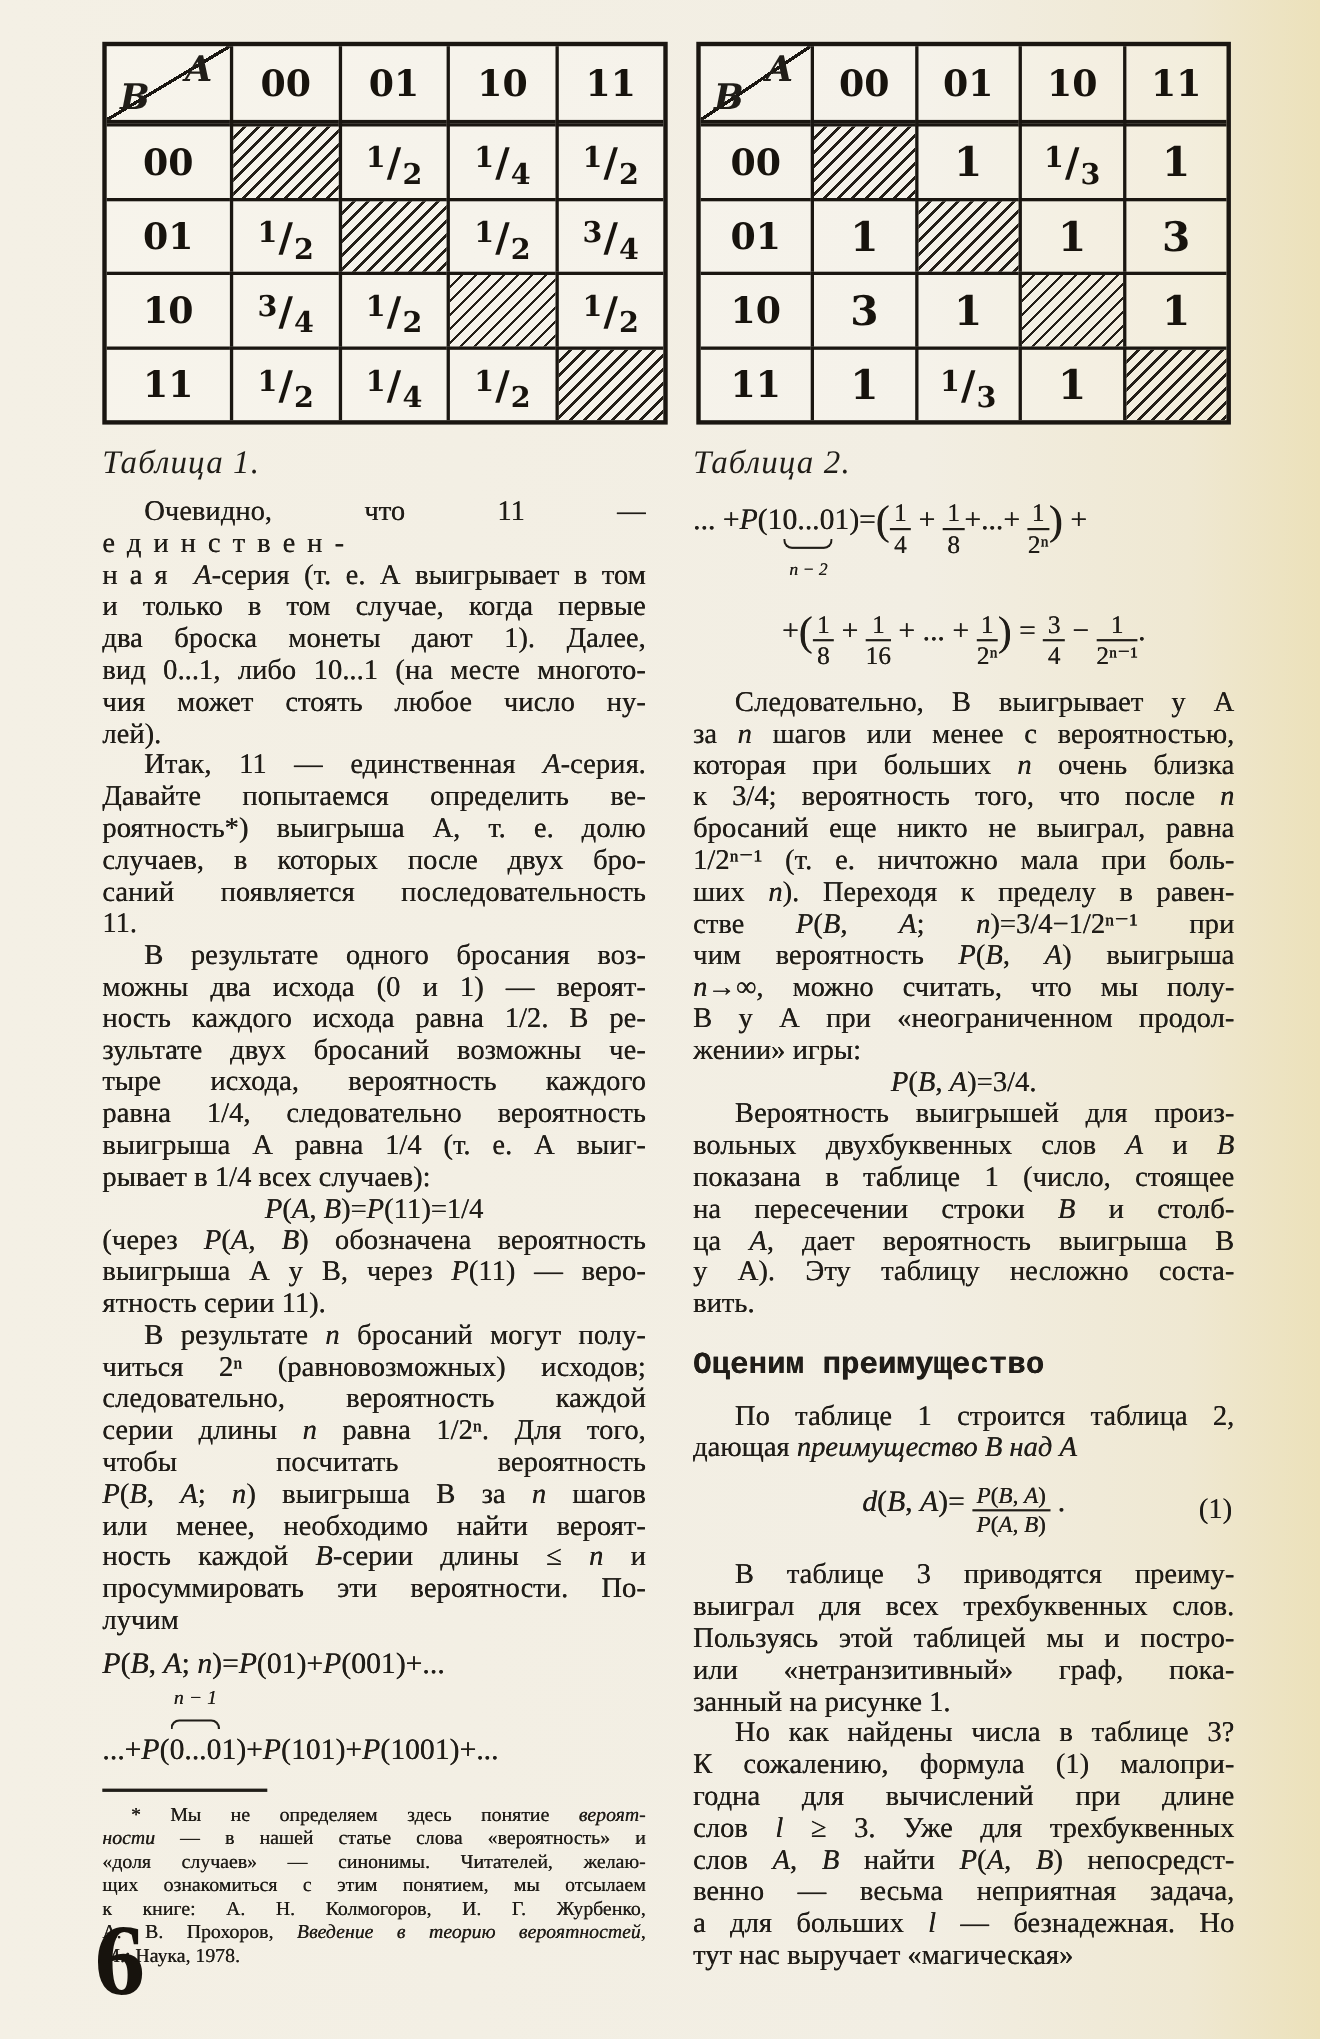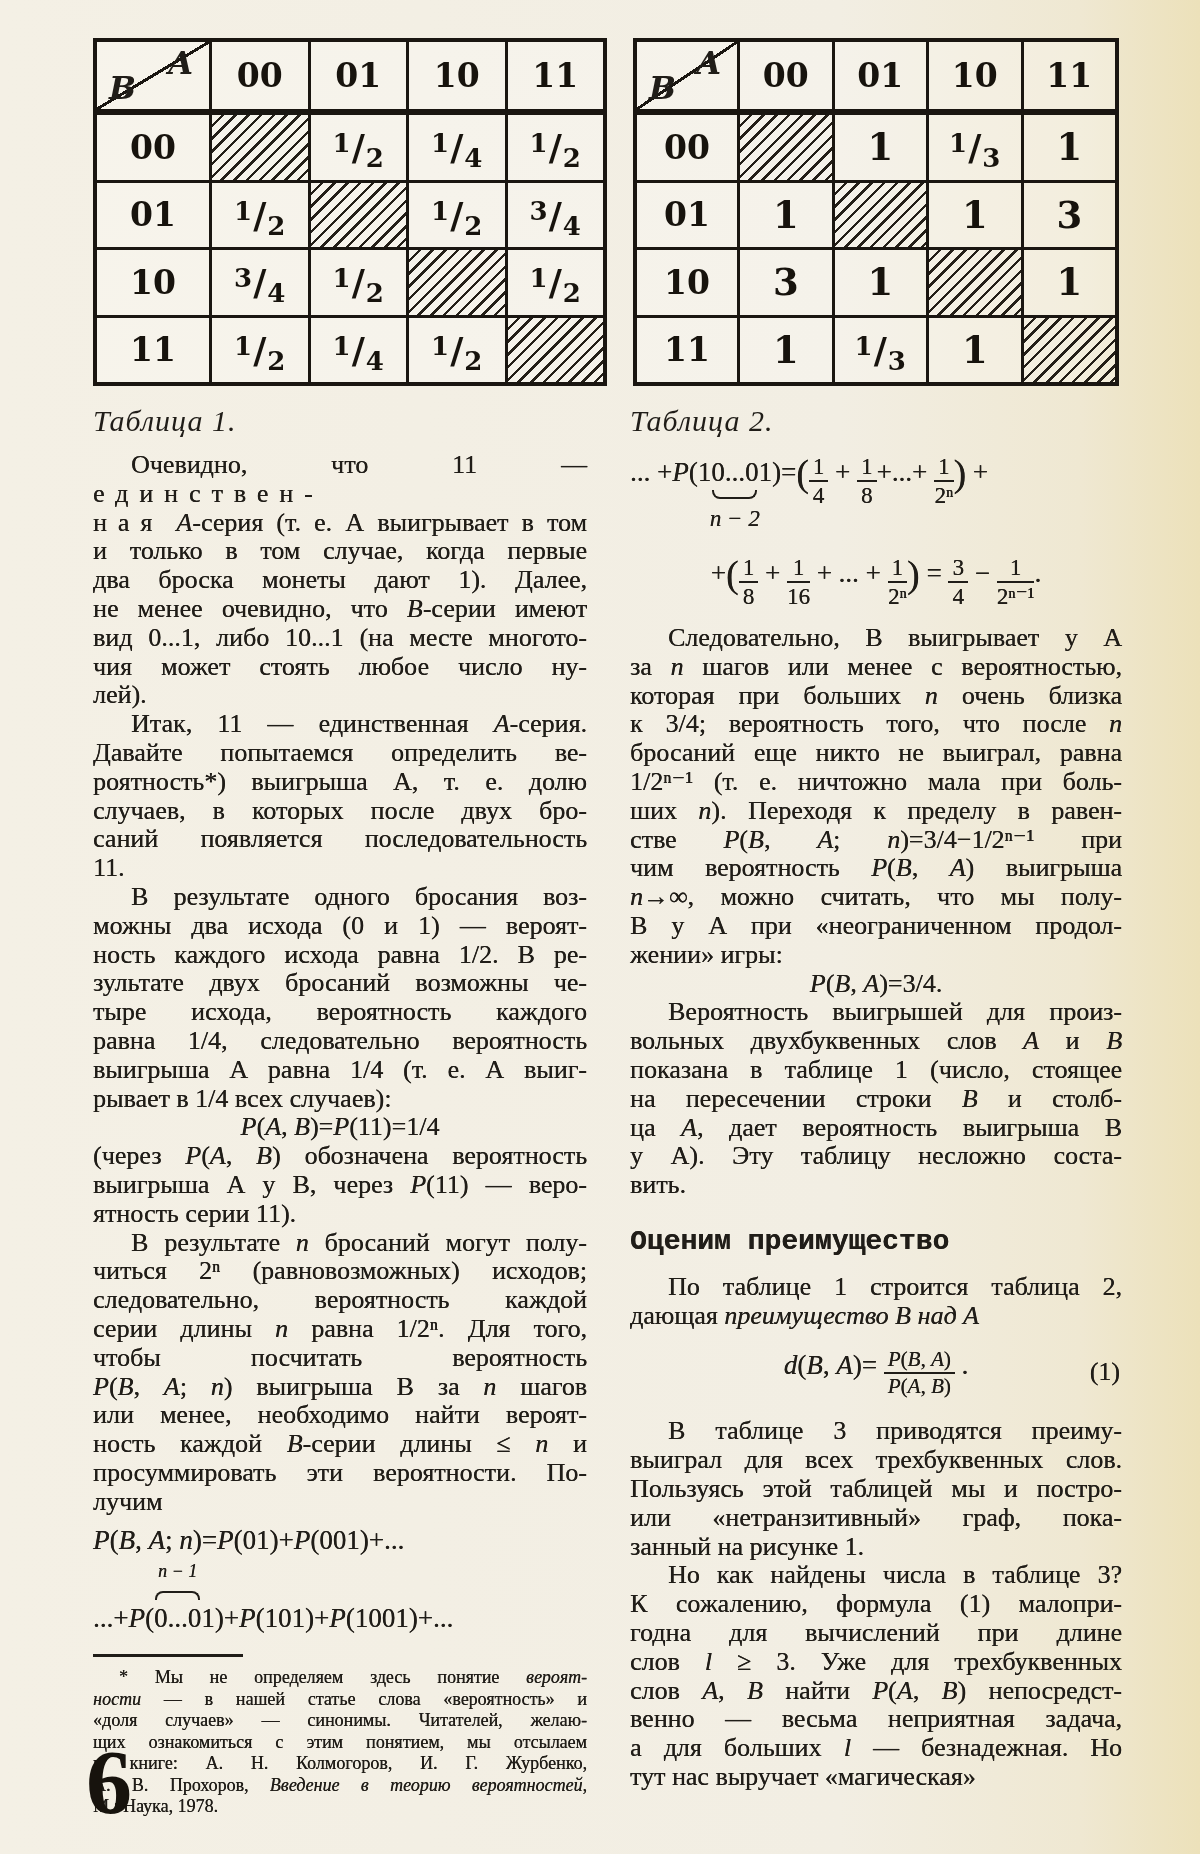--- a/index.html
+++ b/index.html
@@ -56,21 +56,21 @@
   .mblock.dfm{margin:16px 0 20px;}
   .mline{font-size:27px;line-height:36px;position:relative;text-shadow:0.25px 0 0 currentColor;}
   .mline.ctr{text-align:center;}
   .bp{font-size:1.4em;vertical-align:-0.12em;}
   .sf{display:inline-block;vertical-align:-0.95em;text-align:center;font-size:23px;line-height:1;}
   .sf .t{display:block;border-bottom:2px solid #201d18;padding:1px 4px 2px;}
   .sf .b{display:block;padding-top:2px;}
   .dfm .sf{font-size:21px;}
   .ub,.ob{display:inline-block;position:relative;}
   .ub::after{content:"";position:absolute;left:1px;right:1px;top:100%;height:7px;border:2px solid #201d18;border-top:none;border-radius:0 0 8px 8px;}
-  .ub .lbl{position:absolute;top:calc(100% + 11px);left:50%;transform:translateX(-50%);font-size:23px;font-style:italic;white-space:nowrap;text-align:center;}
+  .ub .lbl{position:absolute;top:calc(100% + 11px);left:50%;transform:translateX(-50%);font-size:16px;font-style:italic;white-space:nowrap;text-align:center;}
   .ob::before{content:"";position:absolute;left:1px;right:1px;bottom:100%;height:7px;border:2px solid #201d18;border-bottom:none;border-radius:8px 8px 0 0;}
   .ob .lbl{position:absolute;bottom:calc(100% + 11px);left:50%;transform:translateX(-50%);font-size:18px;font-style:italic;white-space:nowrap;}
   .eqno{position:absolute;right:2px;top:50%;transform:translateY(-50%);font-size:26px;}
 
   .heading{font-family:Liberation Mono, monospace;font-weight:bold;font-size:28px;margin:26px 0 16px;text-shadow:0.3px 0 0 currentColor;}
   .fnrule{width:150px;border-top:3px solid #201d18;margin:18px 0 10px;}
   .fn .ln{font-size:18px;line-height:21.5px;}
   .fn .ind{text-indent:26px;}
   .pageno{position:absolute;left:86px;top:1736px;font-size:92px;font-weight:bold;line-height:1;color:#17130d;}
 </style>
@@ -220,21 +220,20 @@
   </div>
 
 <div class="col" style="left:93px;top:392px;width:494px;">
   <div class="caption">Таблица 1.</div>
   <div>
       <div class="para">
         <div class="ln ind">Очевидно, что 11 — <span class="sp">единствен-</span></div>
         <div class="ln"><span class="sp">ная</span> <i>A</i>-серия (т. е. А выигрывает в том</div>
         <div class="ln">и только в том случае, когда первые</div>
         <div class="ln">два броска монеты дают 1). Далее,</div>
-        <div class="ln">не менее очевидно, что <i>B</i>-серии имеют</div>
         <div class="ln">вид 0...1, либо 10...1 (на месте многото-</div>
         <div class="ln">чия может стоять любое число ну-</div>
         <div class="ln end">лей).</div>
       </div>
       <div class="para">
         <div class="ln ind">Итак, 11 — единственная <i>A</i>-серия.</div>
         <div class="ln">Давайте попытаемся определить ве-</div>
         <div class="ln">роятность*) выигрыша А, т. е. долю</div>
         <div class="ln">случаев, в которых после двух бро-</div>
         <div class="ln">саний появляется последовательность</div>

